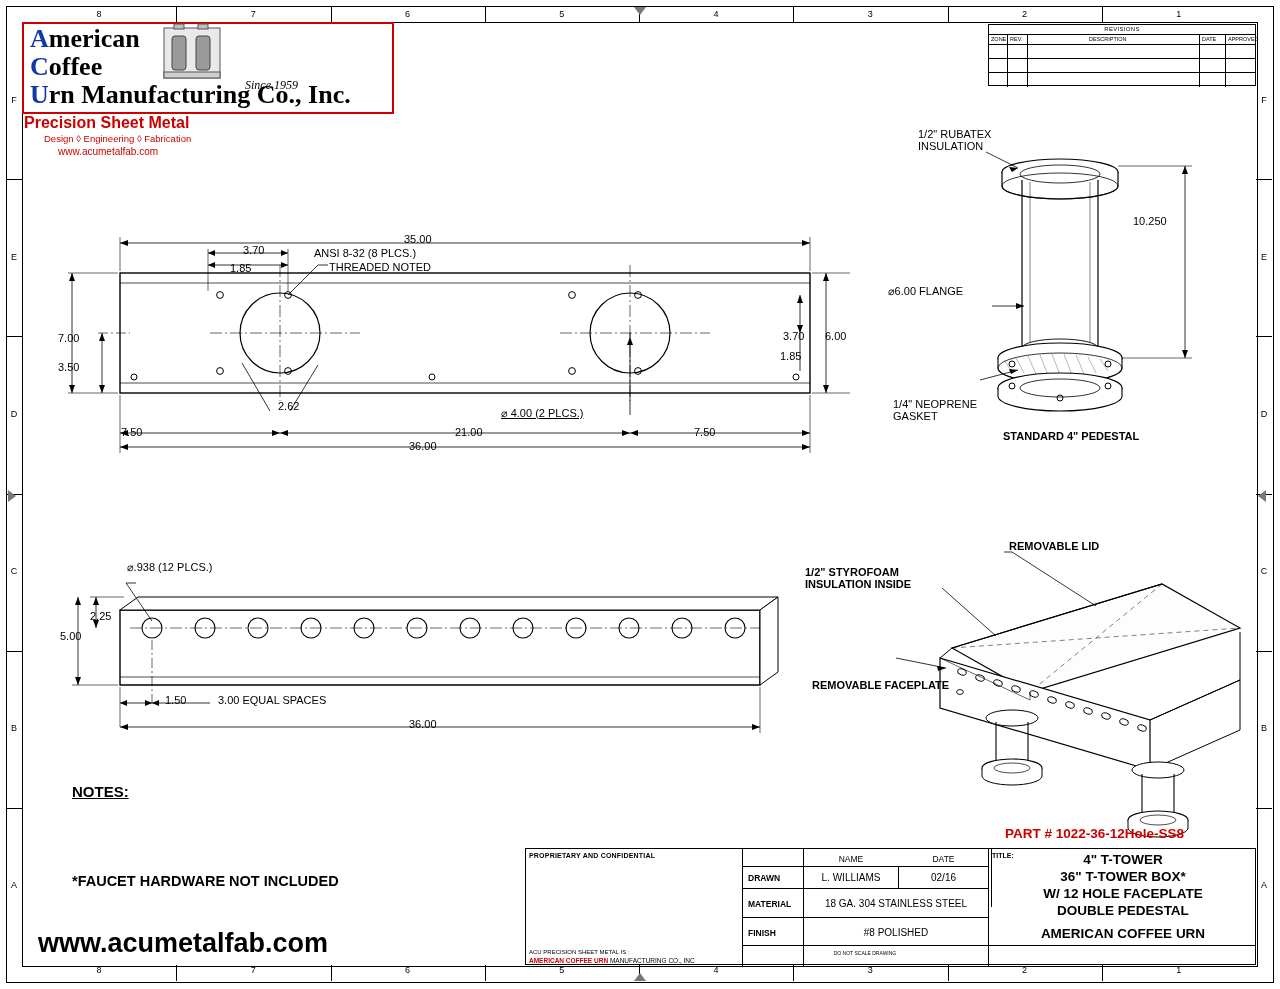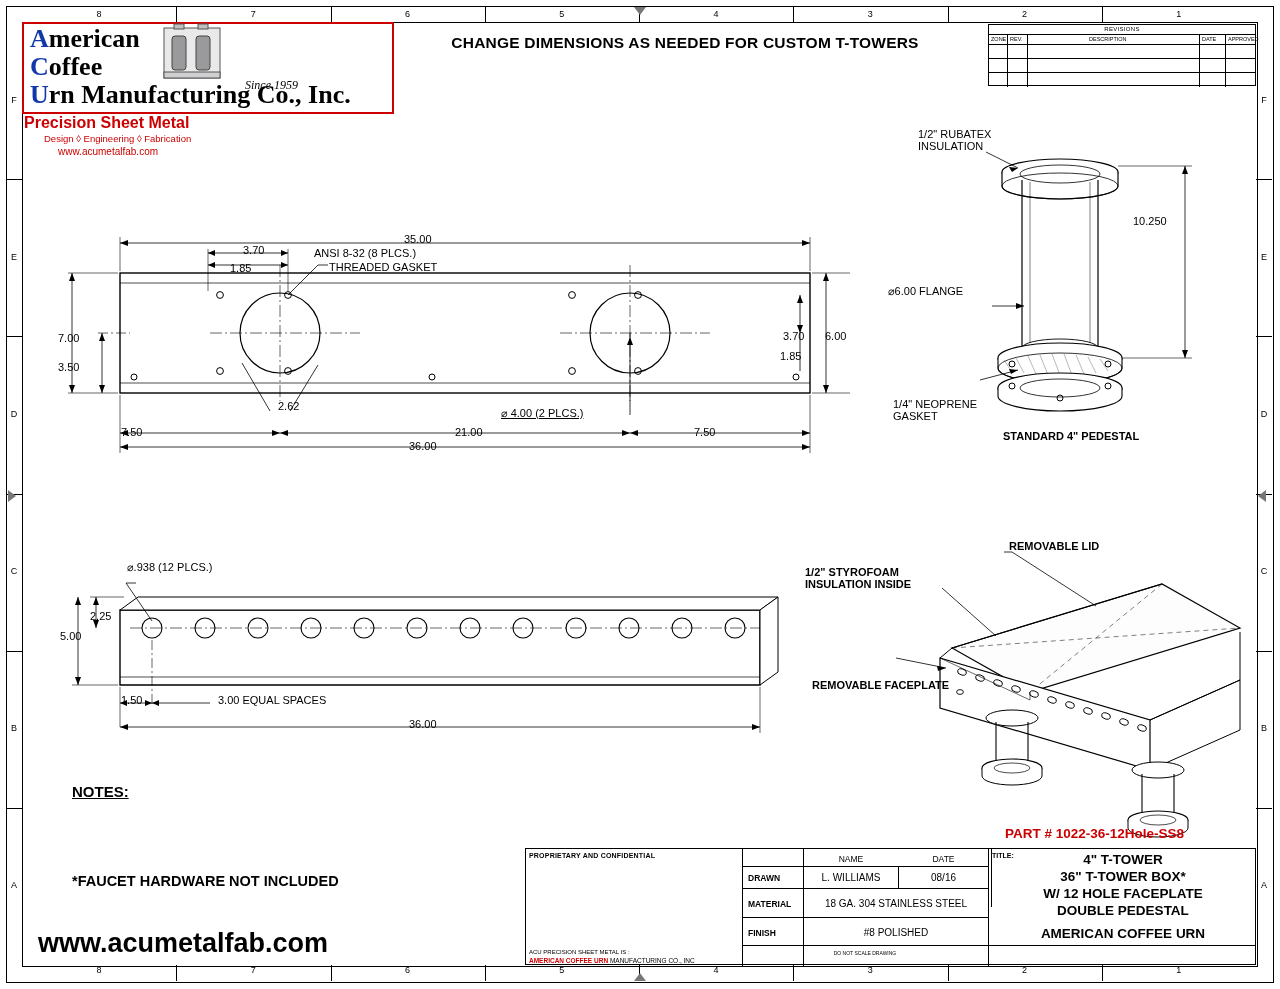--- a/index.html
+++ b/index.html
@@ -154,21 +154,20 @@
 
     <div class="logo-word" style="left:8px;top:2px;font-size:26px;"><span class="logo-cap">A</span><span class="logo-rest">merican</span></div>
     <div class="logo-word" style="left:8px;top:30px;font-size:26px;"><span class="logo-cap">C</span><span class="logo-rest">offee</span></div>
     <div class="logo-word" style="left:8px;top:58px;font-size:26px;"><span class="logo-cap">U</span><span class="logo-rest">rn Manufacturing Co., Inc.</span></div>
     <div class="logo-since">Since 1959</div>
     <div class="logo-psm">Precision Sheet Metal</div>
     <div class="logo-sub">Design  ◊  Engineering  ◊  Fabrication</div>
     <div class="logo-url">www.acumetalfab.com</div>
   </div>
 
-  <div class="main-title">CHANGE DIMENSIONS AS NEEDED FOR CUSTOM T-TOWERS</div>
 
   <div class="rev">
     <div class="ttl">REVISIONS</div>
     <div class="hline" style="top:9px;"></div>
     <div class="hline" style="top:19px;"></div>
     <div class="hline" style="top:33px;"></div>
     <div class="hline" style="top:47px;"></div>
     <div class="vline" style="left:18px;"></div>
     <div class="vline" style="left:38px;"></div>
     <div class="vline" style="left:210px;"></div>
@@ -265,21 +264,21 @@
     <path d="M60,222 l8,-3 v6 z" fill="#000"></path>
       <path d="M750,222 l-8,-3 v6 z" fill="#000"></path>
     <line x1="60" y1="170" x2="60" y2="228" stroke="#000" stroke-width="0.6"></line>
     <line x1="750" y1="170" x2="750" y2="228" stroke="#000" stroke-width="0.6"></line>
   </svg>
 
   <div class="dt" style="left:404px;top:233px;">35.00</div>
   <div class="dt" style="left:243px;top:244px;">3.70</div>
   <div class="dt" style="left:230px;top:262px;">1.85</div>
   <div class="dt" style="left:314px;top:247px;">ANSI 8-32 (8 PLCS.)</div>
-  <div class="dt" style="left:329px;top:261px;">THREADED GASKET</div>
+  <div class="dt" style="left:329px;top:261px;">THREADED NOTED</div>
   <div class="dt" style="left:58px;top:332px;">7.00</div>
   <div class="dt" style="left:58px;top:361px;">3.50</div>
   <div class="dt" style="left:278px;top:400px;">2.62</div>
   <div class="dt" style="left:121px;top:426px;">7.50</div>
   <div class="dt" style="left:437px;top:426px;margin-left:18px;">21.00</div>
   <div class="dt" style="left:694px;top:426px;">7.50</div>
   <div class="dt" style="left:409px;top:440px;">36.00</div>
   <div class="dt" style="left:783px;top:330px;">3.70</div>
   <div class="dt" style="left:825px;top:330px;">6.00</div>
   <div class="dt" style="left:780px;top:350px;">1.85</div>
@@ -328,21 +327,21 @@
     <line x1="60" y1="132" x2="60" y2="172" stroke="#000" stroke-width="0.6"></line>
     <line x1="92" y1="85" x2="92" y2="152" stroke="#000" stroke-width="0.6" stroke-dasharray="10,3,2,3"></line>
     <line x1="60" y1="172" x2="700" y2="172" stroke="#000" stroke-width="0.8"></line>
     <path d="M60,172 l8,-3 v6 z" fill="#000"></path>
       <path d="M700,172 l-8,-3 v6 z" fill="#000"></path>
     <line x1="700" y1="132" x2="700" y2="178" stroke="#000" stroke-width="0.6"></line>
   </svg>
 
   <div class="dt" style="left:90px;top:610px;">2.25</div>
   <div class="dt" style="left:60px;top:630px;">5.00</div>
-  <div class="dt" style="left:121px;top:694px;">1.50</div>
+  <div class="dt" style="left:121px;top:694px;padding-left:44px;">1.50</div>
   <div class="dt" style="left:409px;top:718px;">36.00</div>
   <div class="dt" style="left:127px;top:561px;">⌀.938 (12 PLCS.)</div>
   <div class="dt" style="left:218px;top:694px;">3.00 EQUAL SPACES</div>
 
   <svg width="420" height="330" style="left:900px;top:130px;">
 
     <ellipse cx="160" cy="42" rx="58" ry="13" fill="#fff" stroke="#000" stroke-width="1.2"></ellipse>
     <path d="M102,42 v14 a58,13 0 0 0 116,0 v-14" fill="#fff" stroke="#000" stroke-width="1.2"></path>
     <ellipse cx="160" cy="56" rx="58" ry="13" fill="none" stroke="#000" stroke-width="0.8"></ellipse>
     <ellipse cx="160" cy="44" rx="40" ry="9" fill="none" stroke="#000" stroke-width="0.8"></ellipse>
@@ -480,21 +479,21 @@
 
     <div class="cell prop-h" style="left:3px;top:3px;width:210px;">PROPRIETARY AND CONFIDENTIAL</div>
     <div class="cell" style="left:3px;top:100px;width:210px;font-size:6px;">ACU PRECISION SHEET METAL IS :</div>
     <div class="cell" style="left:3px;top:108px;width:210px;font-size:6.5px;"><span class="acu-red">AMERICAN COFFEE URN</span><span> MANUFACTURING CO., INC</span></div>
 
     <div class="cell center" style="left:278px;top:5px;width:94px;font-size:8.5px;">NAME</div>
     <div class="cell center" style="left:373px;top:5px;width:89px;font-size:8.5px;">DATE</div>
 
     <div class="cell lbl" style="left:222px;top:24px;">DRAWN</div>
     <div class="cell center" style="left:278px;top:23px;width:94px;font-size:10px;">L. WILLIAMS</div>
-    <div class="cell center" style="left:373px;top:23px;width:89px;font-size:10px;">08/16</div>
+    <div class="cell center" style="left:373px;top:23px;width:89px;font-size:10px;">02/16</div>
 
     <div class="cell lbl" style="left:222px;top:50px;">MATERIAL</div>
     <div class="cell center" style="left:278px;top:49px;width:184px;font-size:10px;">18 GA. 304 STAINLESS STEEL</div>
 
     <div class="cell lbl" style="left:222px;top:79px;">FINISH</div>
     <div class="cell center" style="left:278px;top:78px;width:184px;font-size:10px;">#8 POLISHED</div>
 
     <div class="cell dnss" style="left:216px;top:101px;width:246px;">DO NOT SCALE DRAWING</div>
 
     <div class="cell" style="left:466px;top:3px;font-size:7px;font-weight:bold;">TITLE:</div>

